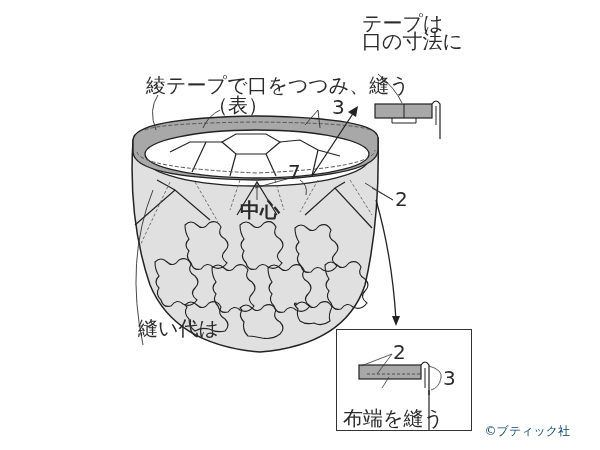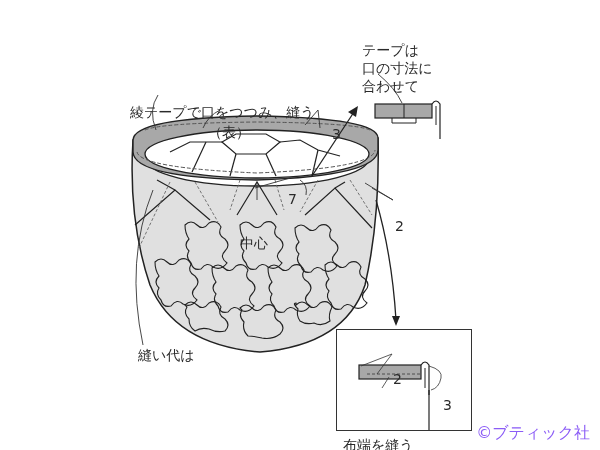--- a/index.html
+++ b/index.html
@@ -1,20 +1,20 @@
 <!DOCTYPE html>
 <html><head>
   <meta charset="utf-8">
   <style>
     html, body { margin:0; padding:0; background:#ffffff; }
     body { width:600px; height:450px; position:relative; overflow:hidden; font-family:"DejaVu Sans", sans-serif; color:#222; }
-    .lbl { position:absolute; font-size:14px; line-height:17px; color:#2a2a2a; white-space:nowrap;margin-top:27px; }
+    .lbl { position:absolute; font-size:20px; line-height:17px; color:#2a2a2a; white-space:nowrap; }
     svg { position:absolute; left:0; top:0; }
     .inset { position:absolute; left:336px; top:329px; width:134px; height:100px; border:1.3px solid #333; background:#fff; }
-    .credit { position:absolute; right:10px; top:423px; font-size:16px; color:#8b5cf6; }
+    .credit { position:absolute; right:30px; top:423px; font-size:12px; color:#0c4a6e; }
   </style>
 </head>
 <body>
 
 <svg width="600" height="450" viewBox="0 0 600 450">
 
   <path d="M133,140 Q128,220 150,285 Q175,345 260,352 Q345,345 365,285 Q380,220 378,138 Z" fill="#e0e0e0" stroke="#222" stroke-width="1.5"></path>
 
   <ellipse cx="257" cy="158" rx="112" ry="28" fill="#fff" stroke="#222" stroke-width="1.3"></ellipse>
 
@@ -95,28 +95,27 @@
     <line x1="404" y1="104" x2="404" y2="118" stroke="#222" stroke-width="1"></line>
     <path d="M392,118 v5 h12 M416,118 v5 h-12" fill="none" stroke="#222" stroke-width="1"></path>
     <path d="M432,104 q4,-6 8,0 v35" fill="none" stroke="#222" stroke-width="1.2"></path>
     <line x1="436" y1="106" x2="436" y2="125" stroke="#222" stroke-width="1"></line>
   </g>
 </svg>
 
 <div class="lbl" style="left:362px;top:14px;line-height:18px;">
   <div>テープは</div>
   <div>口の寸法に</div>
-  <div>合わせて</div>
 </div>
-<div class="lbl" style="left:130px;top:77px;">綾テープで口をつつみ、縫う</div>
+<div class="lbl" style="left:146px;top:77px;">綾テープで口をつつみ、縫う</div>
 <div class="lbl" style="left:208px;top:97px;">（表）</div>
 <div class="lbl" style="left:332px;top:99px;">3</div>
 <div class="lbl" style="left:288px;top:164px;">7</div>
 <div class="lbl" style="left:395px;top:191px;">2</div>
-<div class="lbl" style="left:240px;top:208px;">中心</div>
+<div class="lbl" style="left:240px;top:202px;font-weight:bold;">中心</div>
 <div class="lbl" style="left:138px;top:320px;">
   <div>縫い代は</div>
 </div>
 
 <div class="inset">
   <svg width="134" height="100" viewBox="0 0 134 100">
     <rect x="22" y="35" width="62" height="14" fill="#a8a8a8" stroke="#222" stroke-width="1.2"></rect>
     <line x1="30" y1="44" x2="84" y2="44" stroke="#444" stroke-width="0.9" stroke-dasharray="3,2"></line>
     <path d="M84,35 q4,-6 8,0 v30" fill="none" stroke="#222" stroke-width="1.2"></path>
     <line x1="88" y1="38" x2="88" y2="58" stroke="#222" stroke-width="1"></line>

